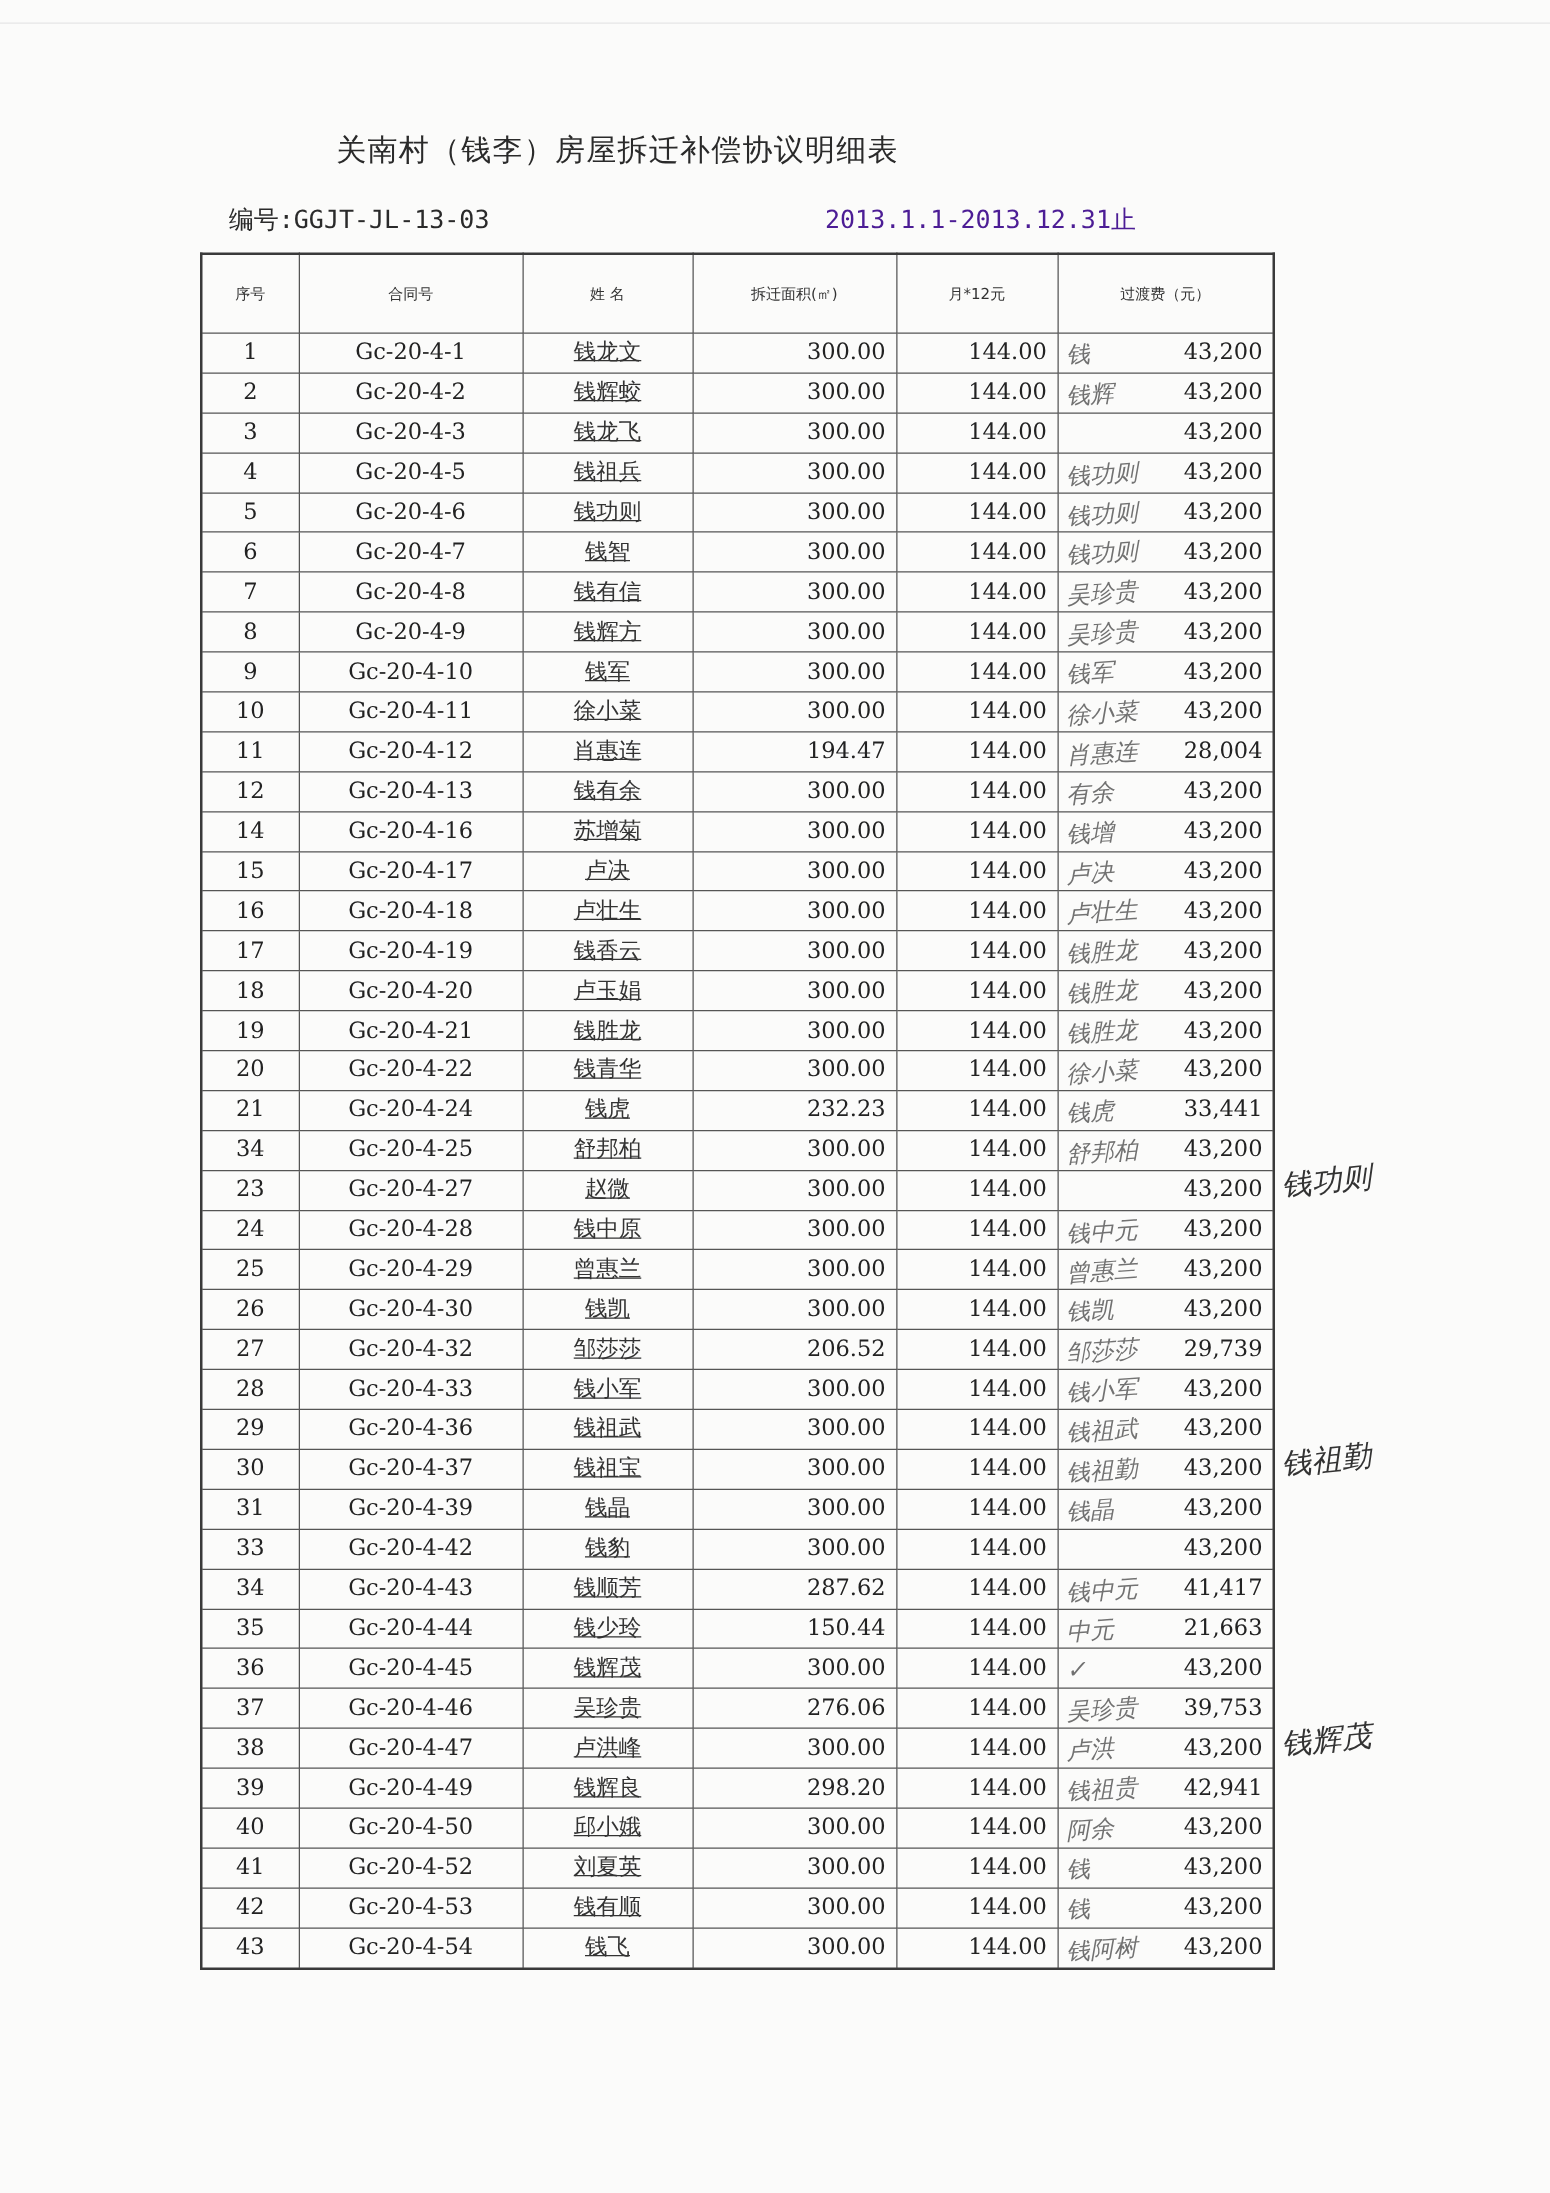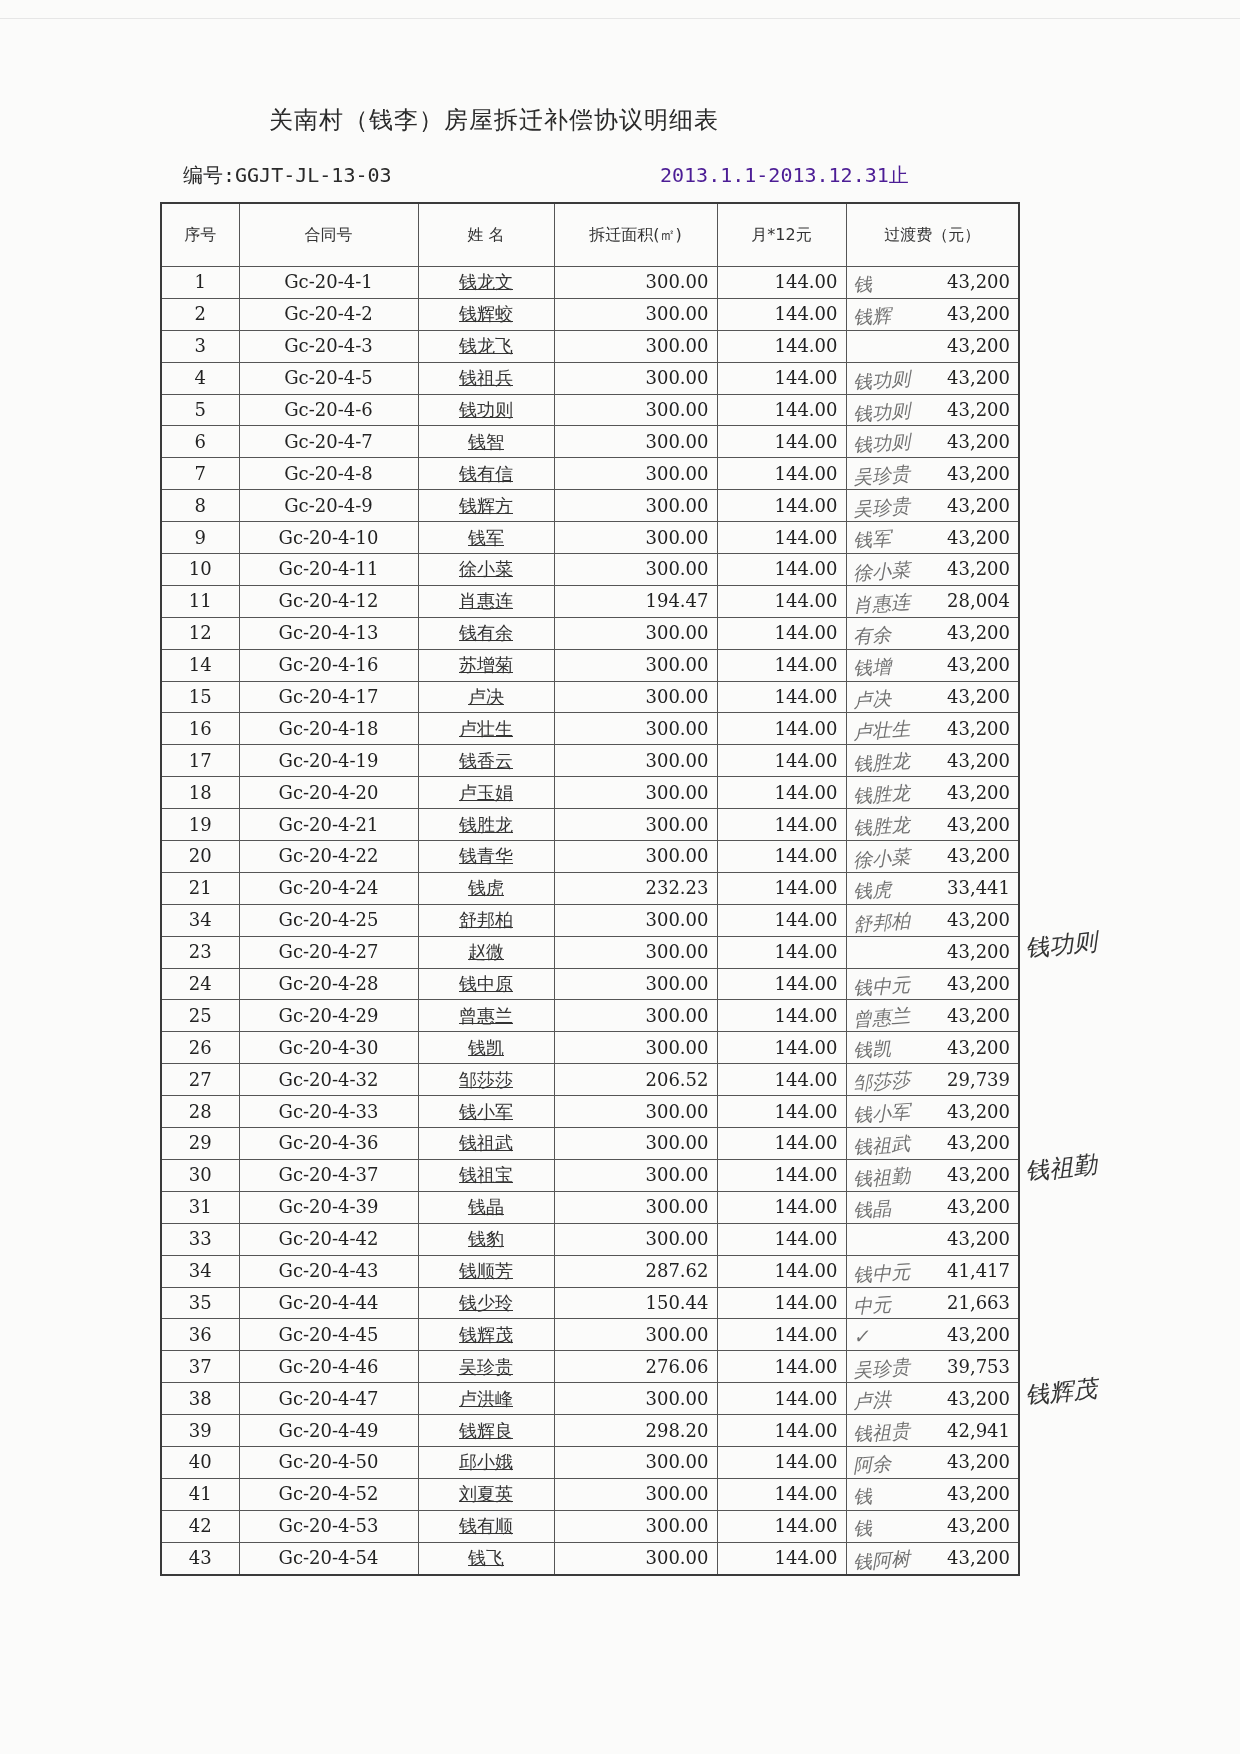--- a/index.html
+++ b/index.html
@@ -25,21 +25,21 @@
   table.ledger {
     position: absolute; left: 160px; top: 202px; width: 858px;
     border-collapse: collapse; table-layout: fixed;
     border: 2px solid #3a3a3a;
   }
   table.ledger th, table.ledger td {
     border: 1px solid #555; padding: 0; overflow: hidden; white-space: nowrap;
   }
   table.ledger th {
     height: 62px; font-family: "DejaVu Sans", sans-serif; font-weight: normal;
-    font-size: 16px; color: #333;
+    font-size: 12px; color: #333;
   }
   table.ledger td { height: 30.9px; font-size: 18px; line-height: 30px; }
   col.c-seq { width: 78px; } col.c-contract { width: 179px; } col.c-name { width: 136px; }
   col.c-area { width: 163px; } col.c-month { width: 129px; } col.c-fee { width: 173px; }
   .t-center { text-align: center; }
   .t-right { text-align: right; padding-right: 8px !important; }
   td.name-cell { font-family: "DejaVu Sans", sans-serif; font-size: 17px; color: #333; text-decoration: underline; }
   td.fee-cell { position: relative; }
   .signature {
     position: absolute; left: 6px; top: 2px; font-family: "DejaVu Serif", serif; font-style: italic;

